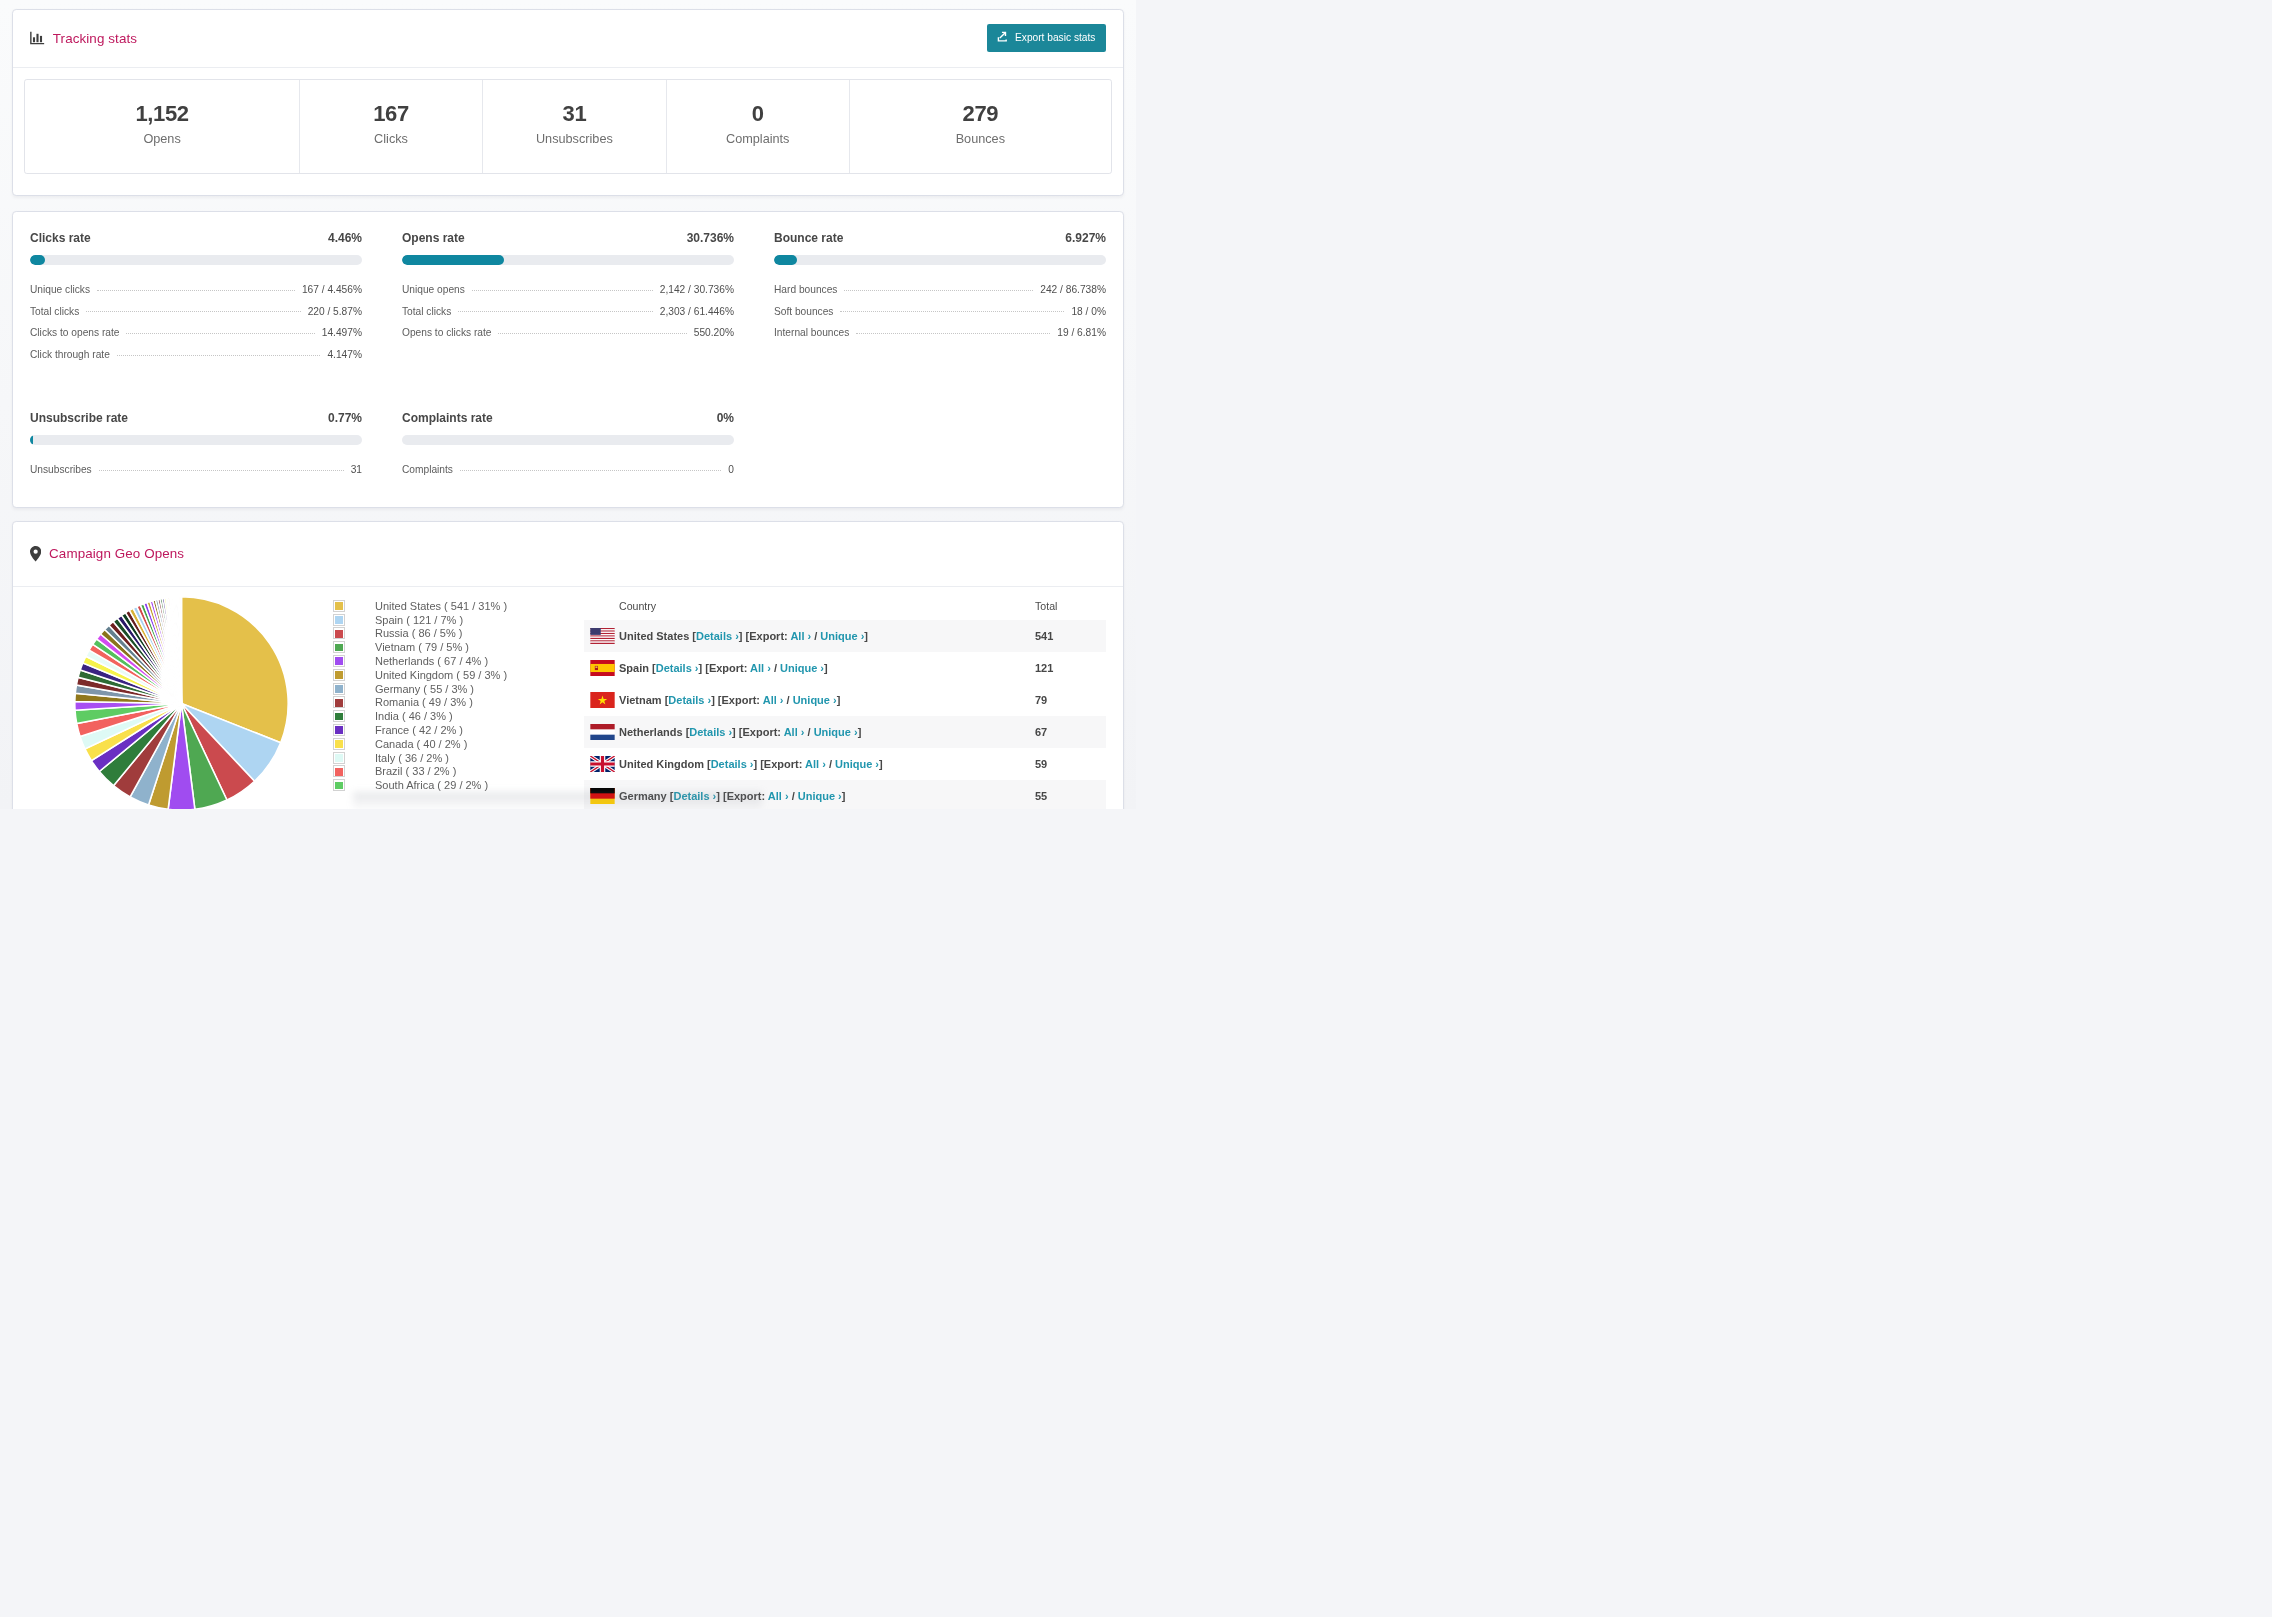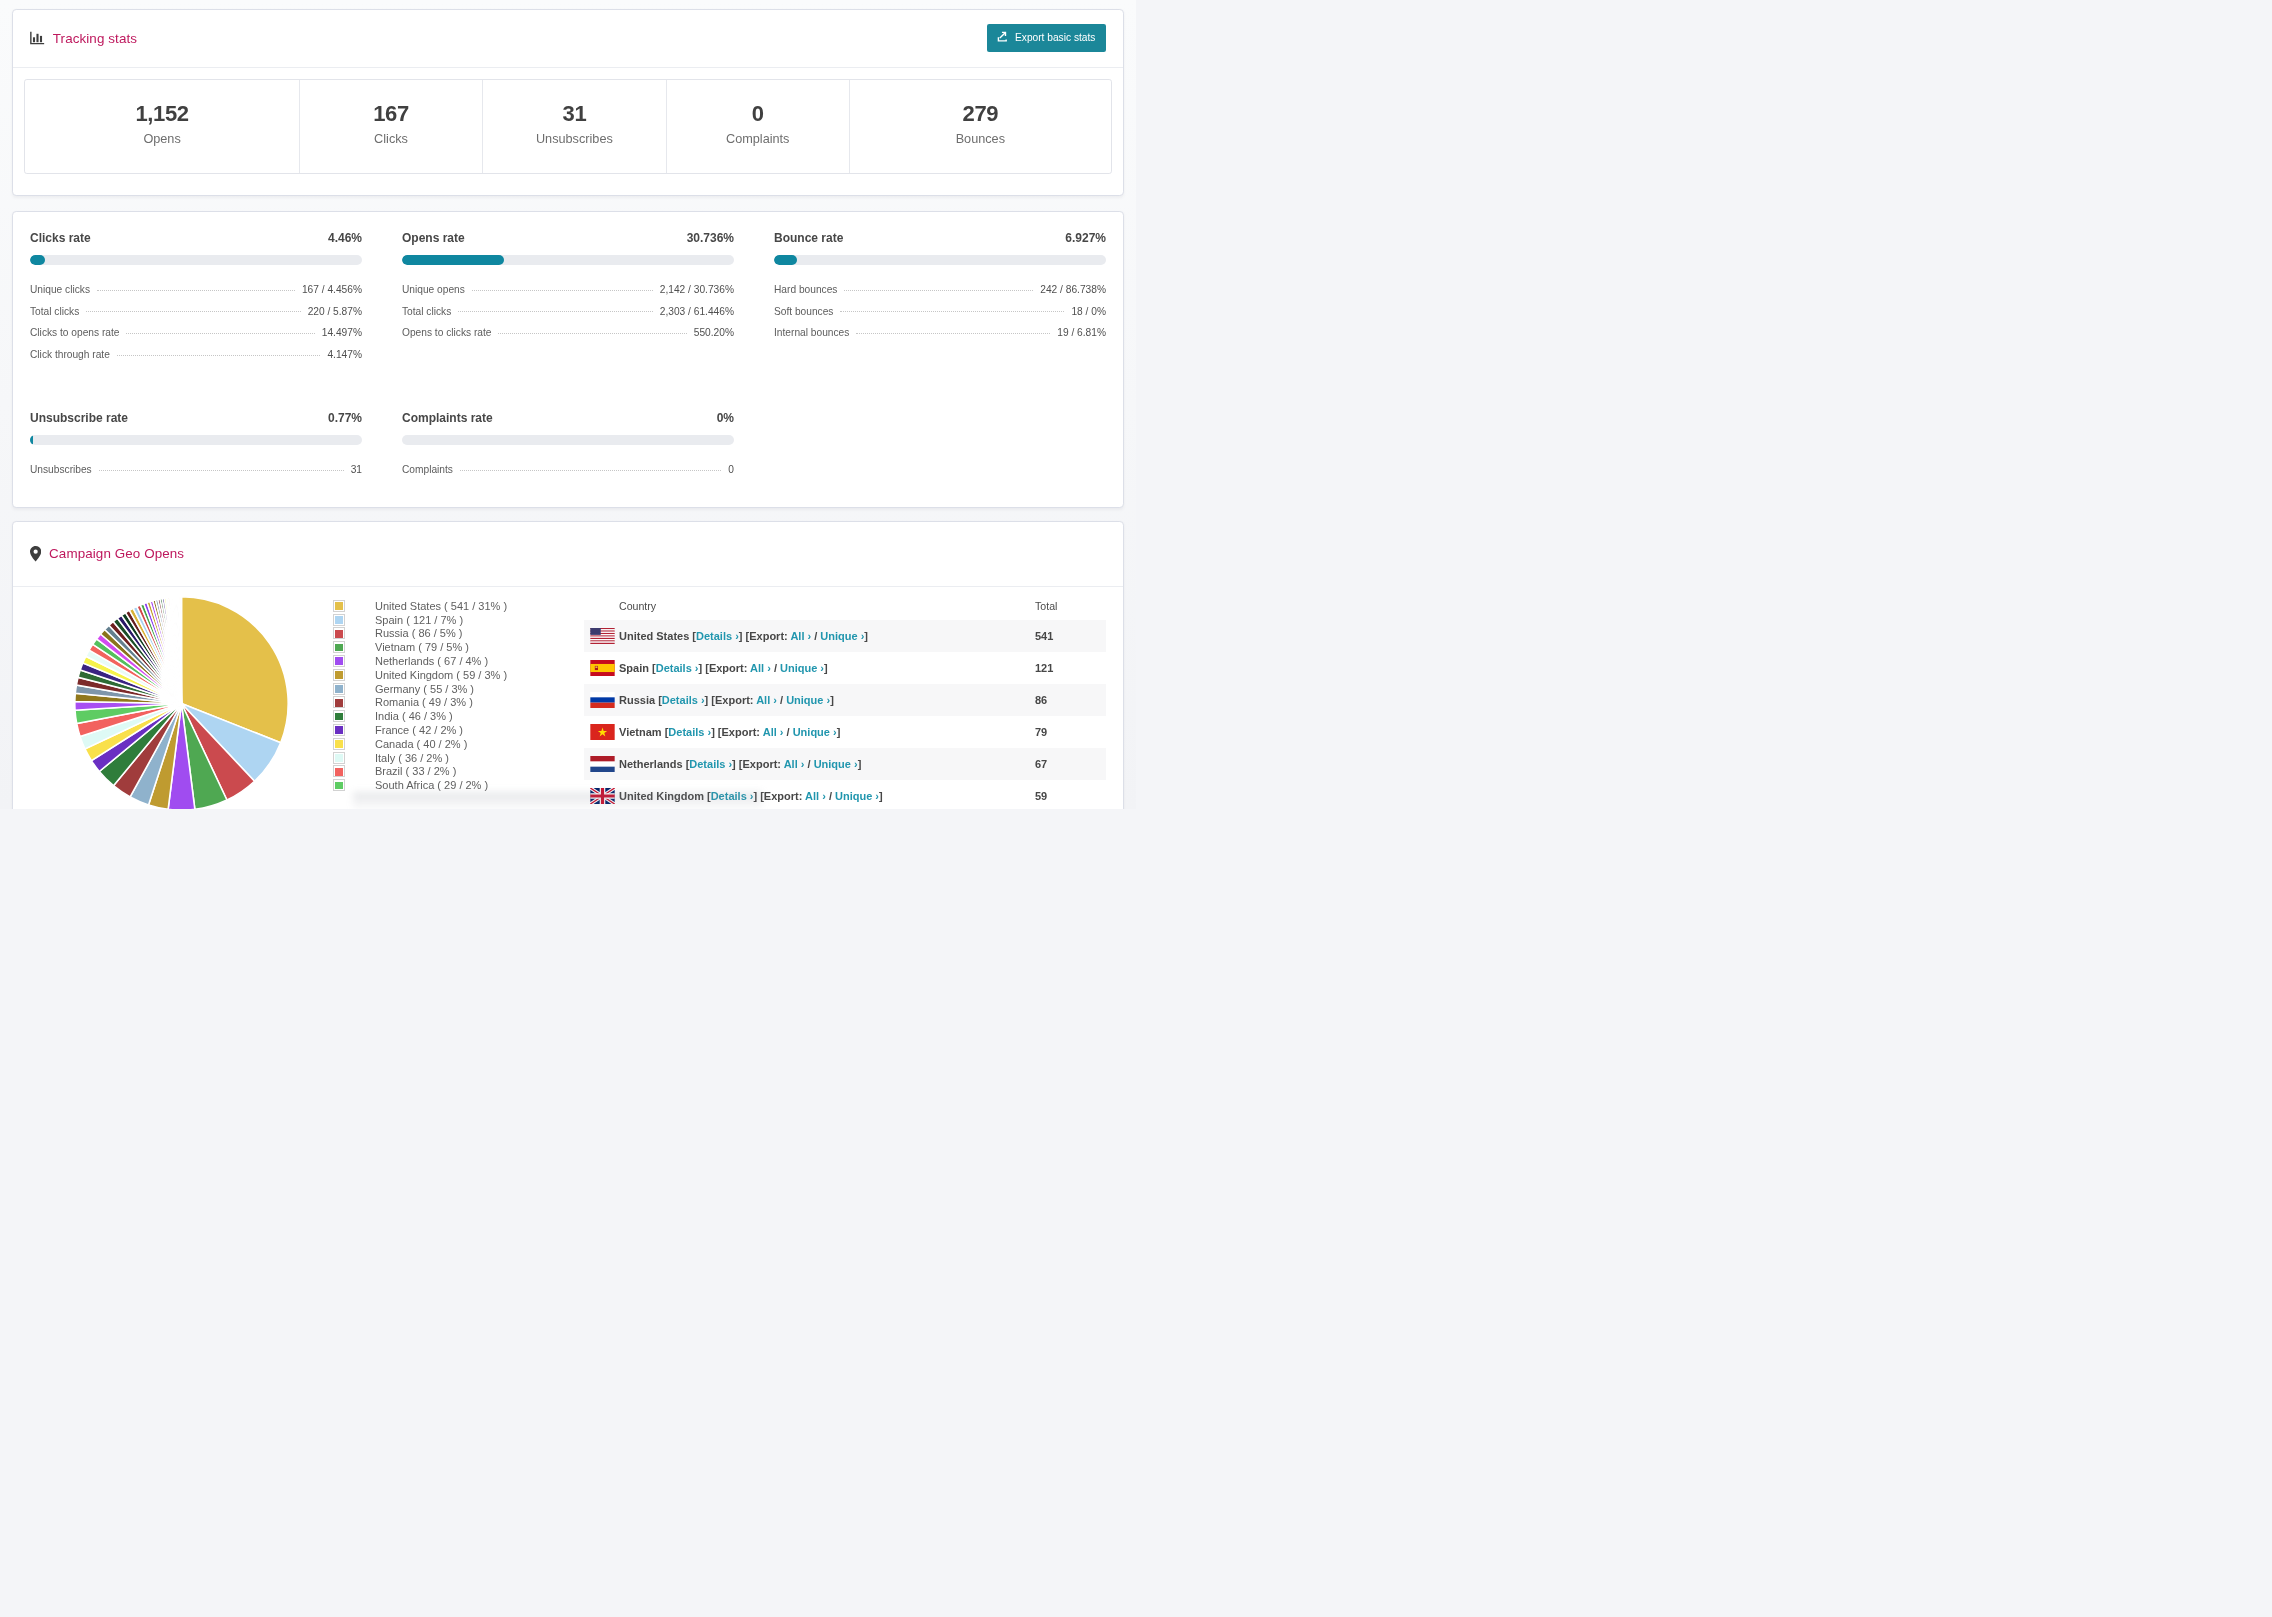--- a/index.html
+++ b/index.html
@@ -439,29 +439,20 @@
               <tr class="even">
                 <td class="fc"><span><svg width="25" height="16" viewBox="0 0 35 23">
                       <rect width="35" height="23" fill="#c60b1e"></rect>
                       <rect y="5.7" width="35" height="11.6" fill="#ffc400"></rect>
                       <rect x="6.5" y="8.5" width="4.5" height="6" fill="#ad1519"></rect>
                       <rect x="7.3" y="9.3" width="2.9" height="2" fill="#f0d060"></rect>
                     </svg></span></td>
                 <td class="cc"><span class="brk">Spain</span> <span class="brk">[</span><a class="glink">Details ›</a><span class="brk">]</span> <span class="brk ep">[Export:</span> <a class="glink">All ›</a> <span class="brk sl">/</span> <a class="glink">Unique ›</a><span class="brk cl">]</span></td>
                 <td class="tc">121</td>
               </tr>
-              <tr class="odd">
-                <td class="fc"><span><svg width="25" height="16" viewBox="0 0 35 23">
-                      <rect width="35" height="23" fill="#ffffff"></rect>
-                      <rect y="7.66" width="35" height="7.67" fill="#0039a6"></rect>
-                      <rect y="15.33" width="35" height="7.67" fill="#d52b1e"></rect>
-                    </svg></span></td>
-                <td class="cc"><span class="brk">Russia</span> <span class="brk">[</span><a class="glink">Details ›</a><span class="brk">]</span> <span class="brk ep">[Export:</span> <a class="glink">All ›</a> <span class="brk sl">/</span> <a class="glink">Unique ›</a><span class="brk cl">]</span></td>
-                <td class="tc">86</td>
-              </tr>
               <tr class="even">
                 <td class="fc"><span><svg width="25" height="16" viewBox="0 0 35 23">
                       <rect width="35" height="23" fill="#da251d"></rect>
                       <path d="M17.5,5 L19.1,9.9 L24.2,9.9 L20.1,12.9 L21.6,17.8 L17.5,14.8 L13.4,17.8 L14.9,12.9 L10.8,9.9 L15.9,9.9 Z" fill="#ffde00"></path>
                     </svg></span></td>
                 <td class="cc"><span class="brk">Vietnam</span> <span class="brk">[</span><a class="glink">Details ›</a><span class="brk">]</span> <span class="brk ep">[Export:</span> <a class="glink">All ›</a> <span class="brk sl">/</span> <a class="glink">Unique ›</a><span class="brk cl">]</span></td>
                 <td class="tc">79</td>
               </tr>
               <tr class="odd">
                 <td class="fc"><span><svg width="25" height="16" viewBox="0 0 35 23">

